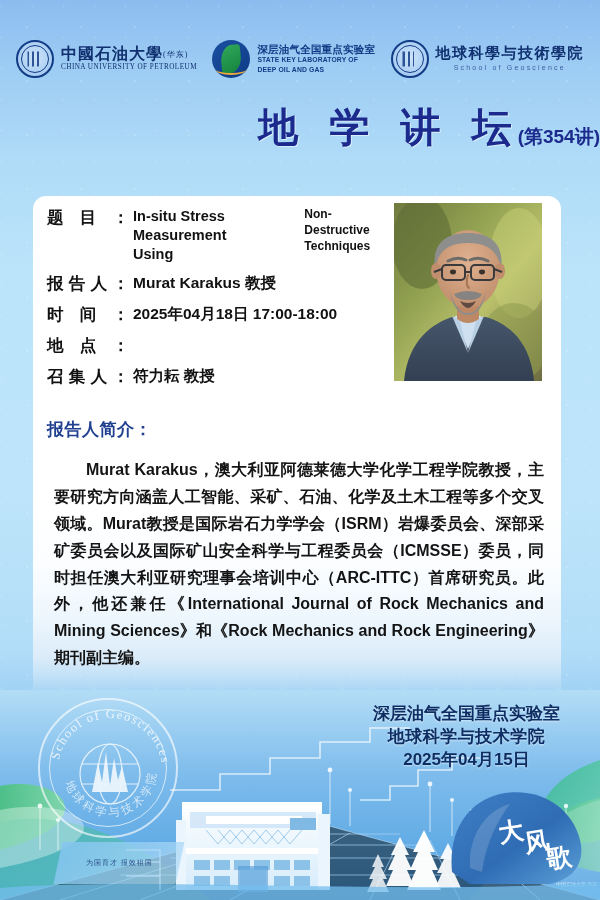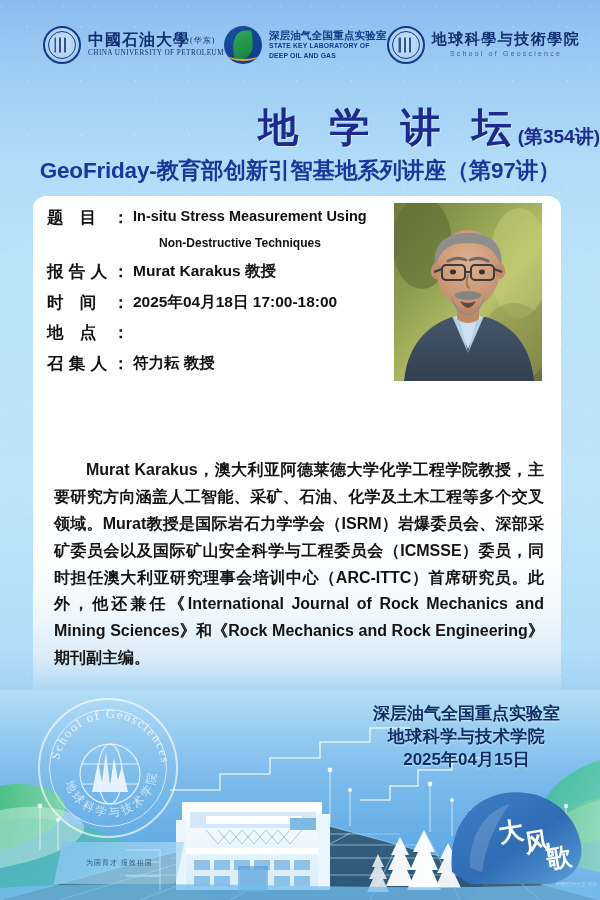--- a/index.html
+++ b/index.html
@@ -33,22 +33,22 @@
       radial-gradient(circle, rgba(255,255,255,.18) 1px, transparent 1.4px);
     background-size: 54px 54px, 31px 31px;
     background-position: 0 0, 17px 22px;
     opacity:.55;
     pointer-events:none;
   }
 
   
   .logo-bar {
     position:absolute; top:26px; left:0; width:600px; height:52px;
-    display:flex; align-items:flex-start; justify-content:space-between;
-    padding:0 43px;
+    display:flex; align-items:flex-end; justify-content:space-between;
+    padding:0 16px;
   }
   .logo { display:flex; align-items:center; gap:7px; }
   .seal {
     width:38px; height:38px; border-radius:50%;
     border:2px solid #123c86; position:relative; flex:none;
     background:radial-gradient(circle at 50% 45%, #cfe4fa 0%, #a8cdf2 70%, #8ab8ea 100%);
   }
   .seal::before {
     content:""; position:absolute; inset:3px; border-radius:50%;
     border:1px solid #123c86;
@@ -145,21 +145,21 @@
   .lbl {
     flex:none; width:82px;
     font-weight:bold; font-size:16.5px; color:#111;
     display:flex; justify-content:space-between;
   }
   .val {
     font-weight:bold; font-size:15.5px; color:#111;
     padding-left:4px;
   }
   .val.thin { font-weight:bold; font-size:14.5px; }
-  .title-wrap { display:flex; flex-direction:column; gap:10px;justify-content:flex-end; }
+  .title-wrap { display:flex; flex-direction:row; gap:22px;justify-content:flex-end; }
   .title-line2 { padding-left:30px; font-weight:bold; font-size:12px; color:#111; }
 
   
   .photo {
     position:absolute; left:394px; top:203px; width:148px; height:178px;
     overflow:hidden; background:#7d8a4e;
   }
   .photo svg { display:block; }
 
   
@@ -251,21 +251,20 @@
         <div class="geo-cn">地球科學与技術學院</div>
         <div class="geo-en">School of Geoscience</div>
       </div>
     </div>
 
   </div>
 
   <div class="title-main">
     <span class="big">地 学 讲 坛</span><span class="ord">(第354讲)</span>
   </div>
-  <div class="title-sub">GeoFriday-教育部创新引智基地系列讲座（第97讲）</div>
 
   <div class="card"></div>
 
   <div class="info">
 
     <div class="info-row">
       <div class="lbl">
         <span>题</span>
           <span>目</span>
           <span>：</span>
@@ -367,20 +366,21 @@
       <ellipse cx="88" cy="69" rx="3" ry="2.4" fill="#37302b"></ellipse>
 
       <path d="M74 72 q-3 10 1 13" stroke="#a7754f" stroke-width="2" fill="none" stroke-linecap="round"></path>
 
       <path d="M60 91 q14 -6 28 0 q-2 6 -14 6 q-12 0 -14 -6 Z" fill="#868482"></path>
       <path d="M56 88 q4 24 18 24 q14 0 18 -24 q-6 22 -18 22 q-12 0 -18 -22 Z" fill="#8f8d8b"></path>
       <path d="M66 98 q8 4 16 0 q-4 7 -8 7 q-4 0 -8 -7 Z" fill="#5e4a42"></path>
     </svg>
   </div>
 
+  <div class="bio-head">报告人简介：</div>
   <div class="bio-body">
     <p>Murat Karakus，澳大利亚阿德莱德大学化学工程学院教授，主要研究方向涵盖人工智能、采矿、石油、化学及土木工程等多个交叉领域。Murat教授是国际岩石力学学会（ISRM）岩爆委员会、深部采矿委员会以及国际矿山安全科学与工程委员会（ICMSSE）委员，同时担任澳大利亚研究理事会培训中心（ARC-ITTC）首席研究员。此外，他还兼任《International Journal of Rock Mechanics and Mining Sciences》和《Rock Mechanics and Rock Engineering》期刊副主编。</p>
   </div>
 
   <div class="bottom-art">
     <svg width="600" height="210" viewBox="0 0 600 210">
       <defs>
         <linearGradient id="skyb" x1="0" y1="0" x2="0" y2="1">
           <stop offset="0%" stop-color="#b3ddf6"></stop>
           <stop offset="40%" stop-color="#7ebcec"></stop>

